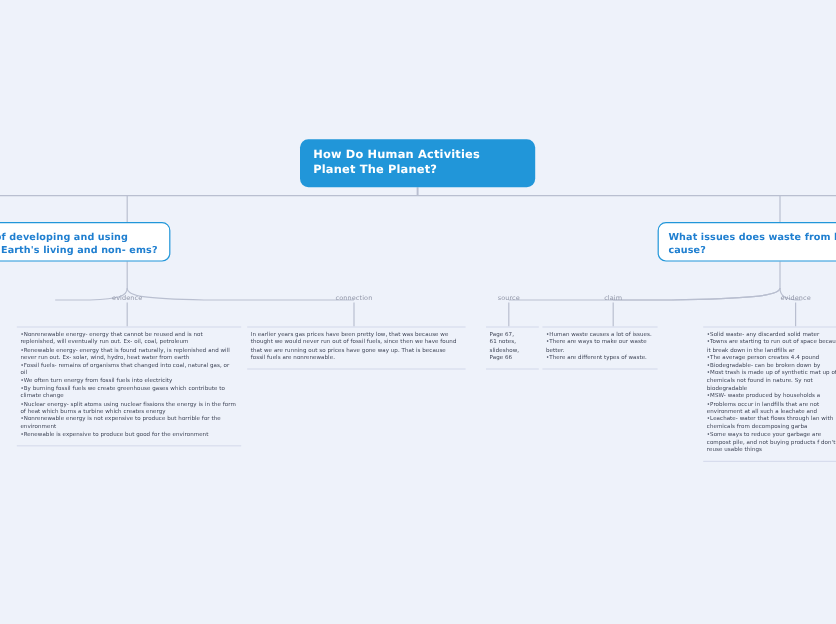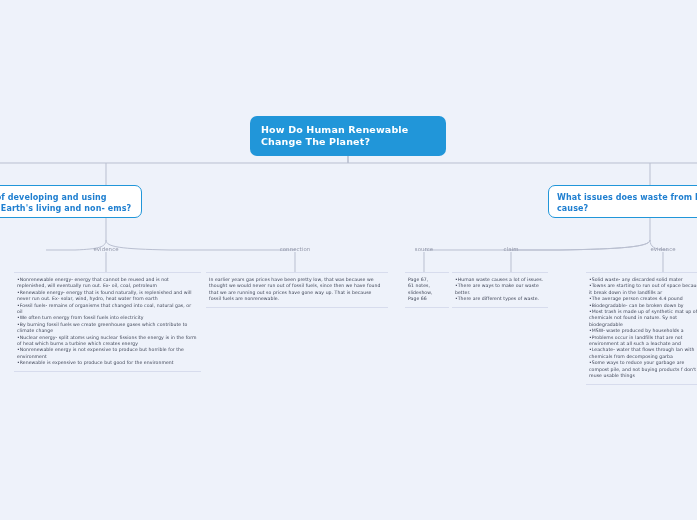--- a/index.html
+++ b/index.html
@@ -135,21 +135,21 @@
       <path d="M650,240 C650,247 620,249 560,250 L511,250"></path>
       <path d="M650,240 C650,247 655,249 663,250 L668,250"></path>
 
       <path d="M424,252 L424,272"></path>
       <path d="M511,252 L511,272"></path>
       <path d="M663,252 L663,272"></path>
     </g>
   </svg>
 
   <div class="root-node">
-    <span>How Do Human Renewable Change The Planet?</span>
+    <span>How Do Human Activities Planet The Planet?</span>
   </div>
 
   <div class="branch-node branch-left">
     <span>e impact of developing and using ources on Earth's living and non- ems?</span>
   </div>
 
   <div class="branch-node branch-right">
     <span>What issues does waste from human cause?</span>
   </div>
 

